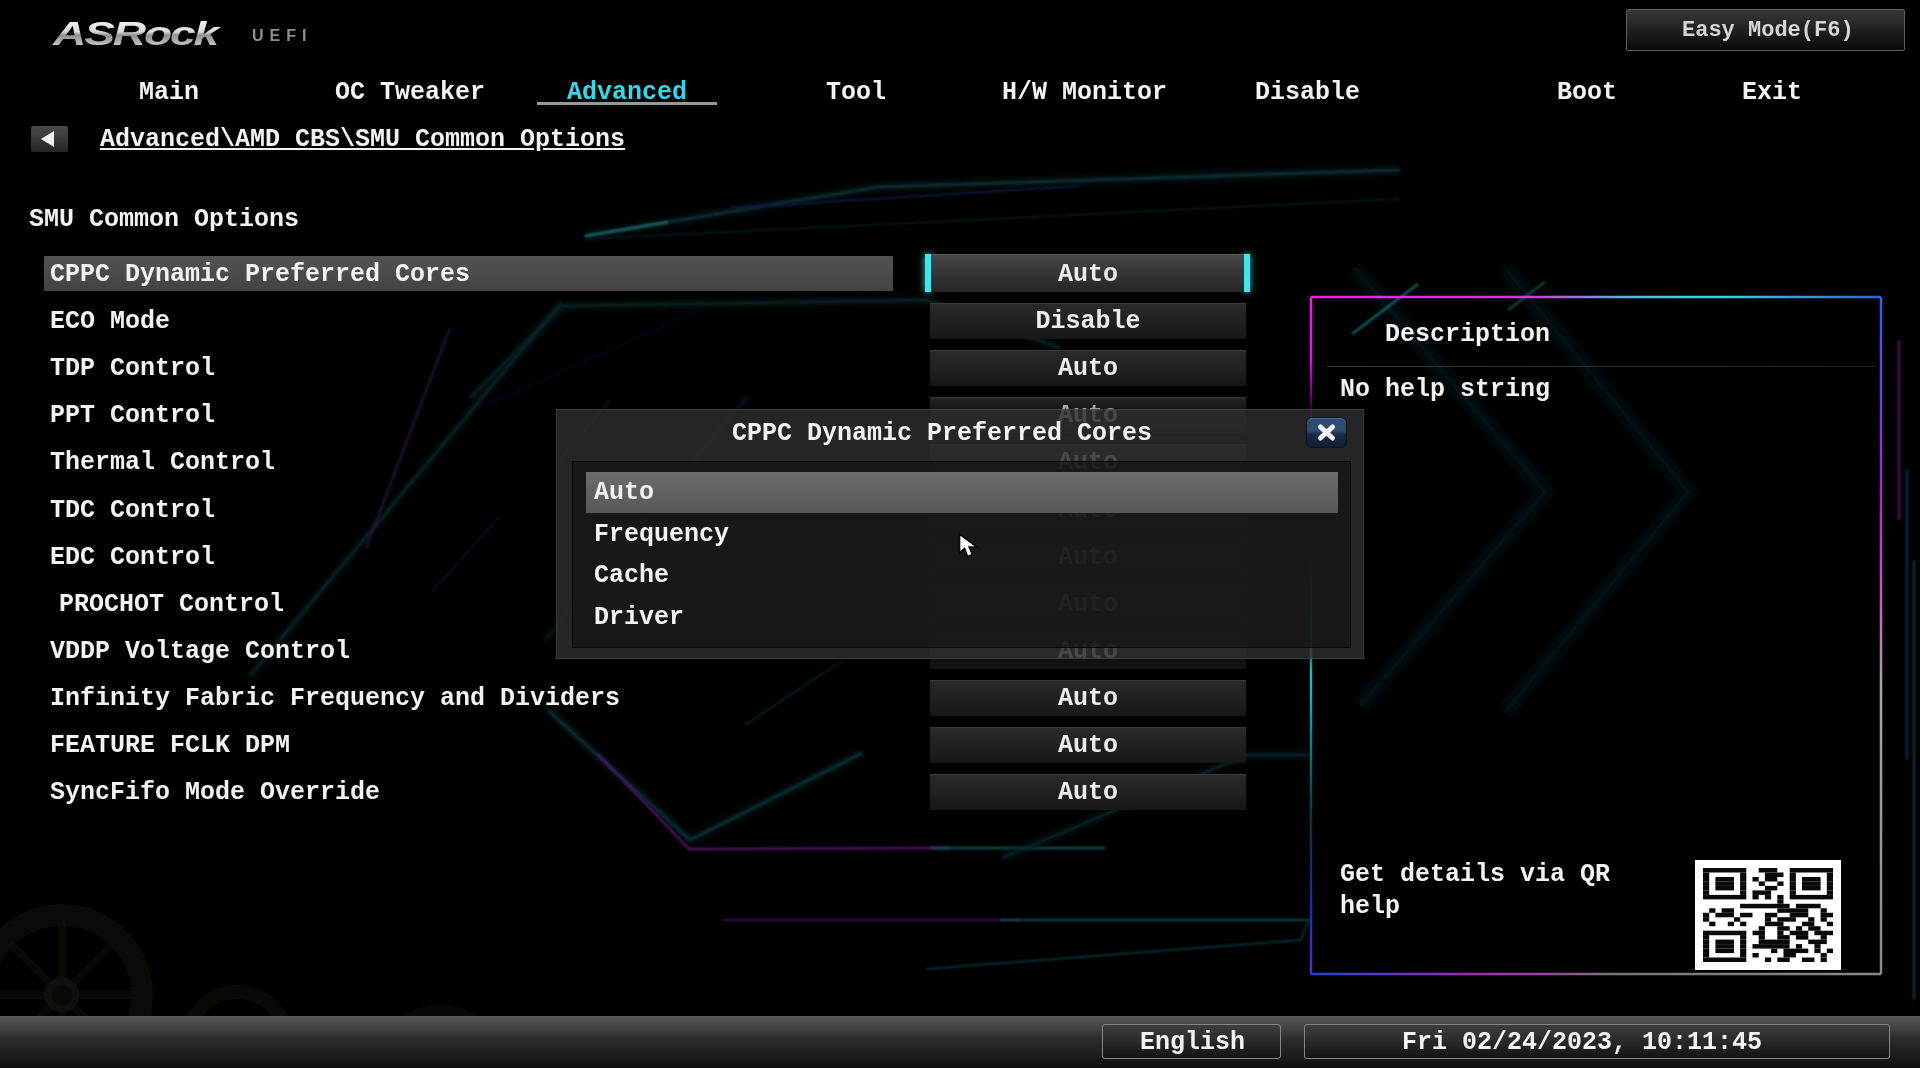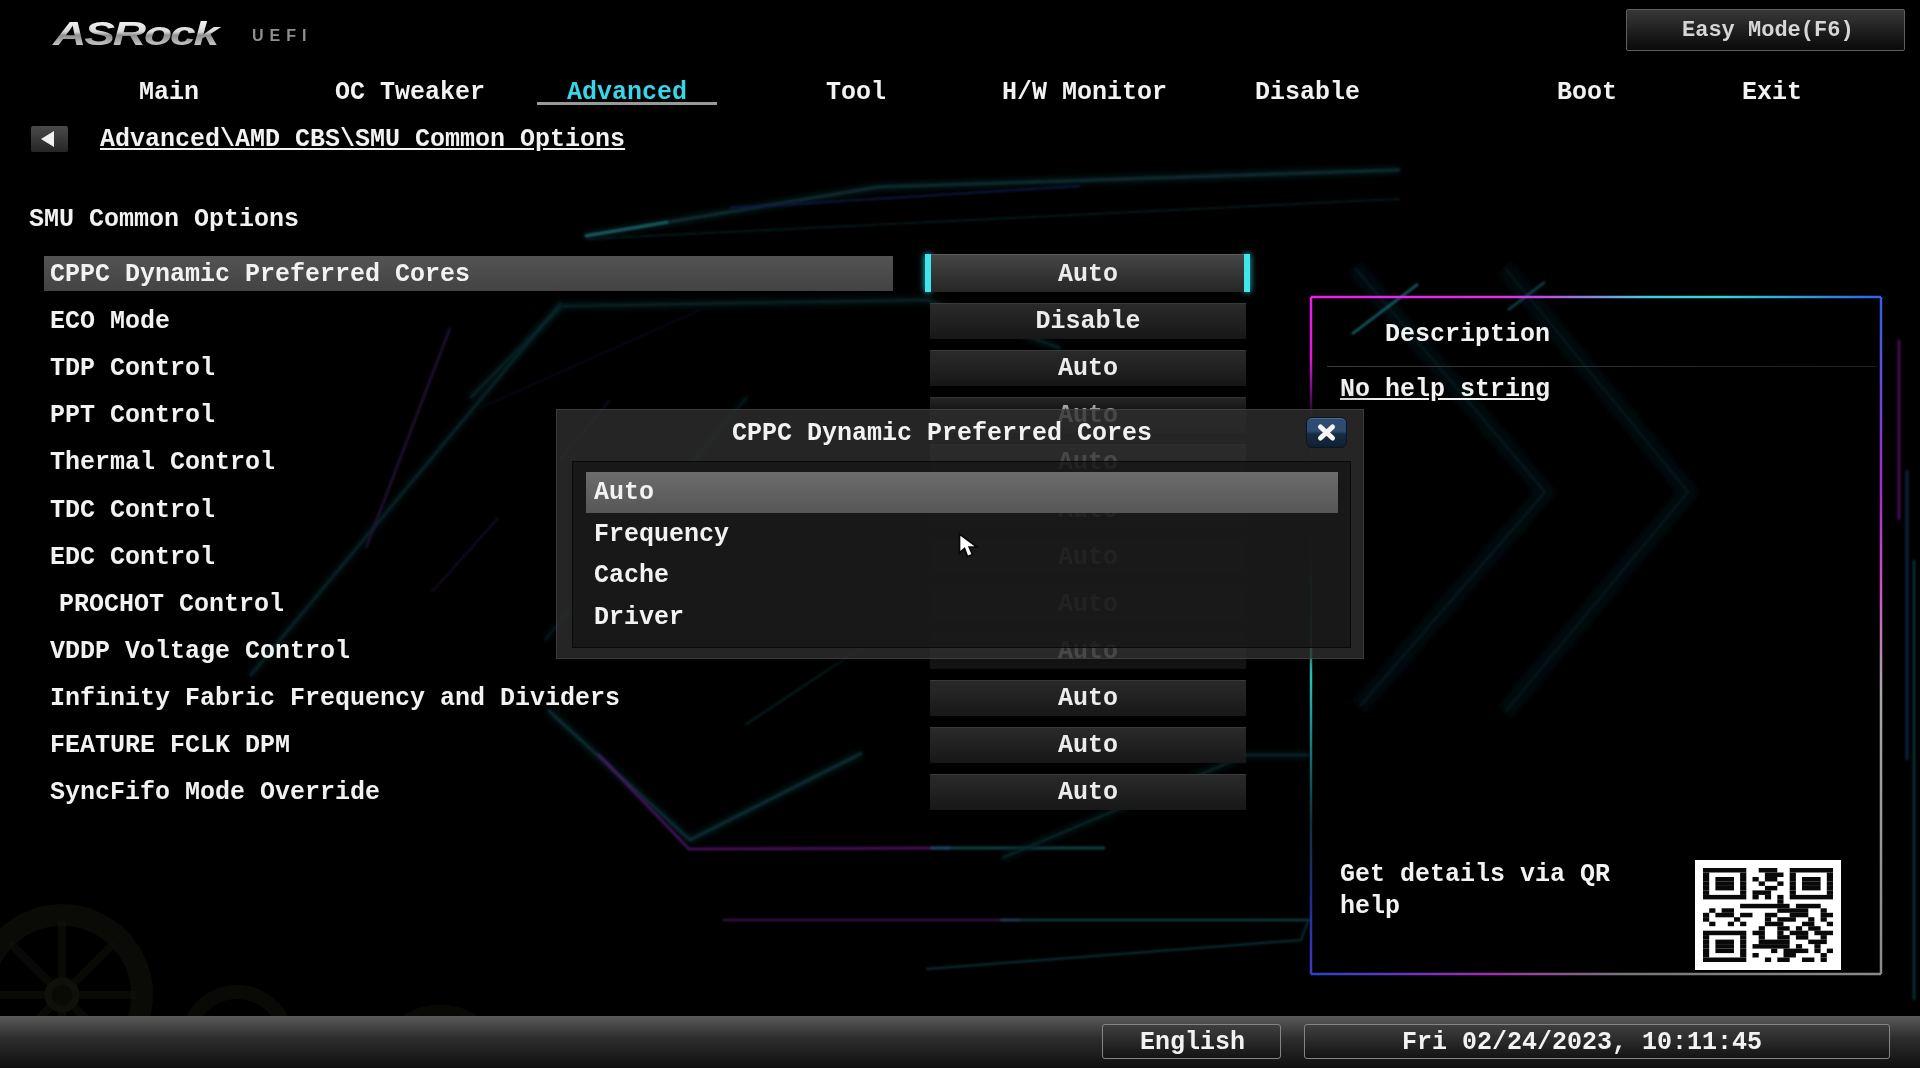--- a/index.html
+++ b/index.html
@@ -191,21 +191,21 @@
 <div class="abs" style="left:930px;top:727.0px;width:316px;height:36px;background:linear-gradient(#2a2a2a,#171717);border-top:1px solid #3a3a3a;box-sizing:border-box;"></div>
 <div class="t" style="left:50px;top:733.0px;">FEATURE FCLK DPM</div>
 <div class="t" style="left:1058.0px;top:733.0px;color:#ececec;">Auto</div>
 <div class="abs" style="left:930px;top:774.1px;width:316px;height:36px;background:linear-gradient(#2a2a2a,#171717);border-top:1px solid #3a3a3a;box-sizing:border-box;"></div>
 <div class="t" style="left:50px;top:780.1px;">SyncFifo Mode Override</div>
 <div class="t" style="left:1058.0px;top:780.1px;color:#ececec;">Auto</div>
 </div>
 
 <div class="t" style="left:1385px;top:322px;">Description</div>
 <div class="abs" style="left:1327px;top:366px;width:550px;height:1px;background:linear-gradient(90deg,#3d3d3d,#1e1e1e);"></div>
-<div class="t" style="left:1340px;top:377px;text-decoration:underline;">No help string</div>
+<div class="t" style="left:1340px;top:377px;">No help string</div>
 <div class="t" style="left:1340px;top:862px;font-family:Liberation Mono, monospace;">Get details via QR</div>
 <div class="t" style="left:1340px;top:894px;">help</div>
 <div class="abs" style="left:1695px;top:860px;width:146px;height:110px;background:#fff;">
   <svg width="146" height="110" viewBox="0 0 146 110">
       <g fill="#090909" transform="translate(8,8)">
         <rect x="0.0" y="0.0" width="43.3" height="4.5"></rect>
         <rect x="55.7" y="0.0" width="18.6" height="4.5"></rect>
         <rect x="86.7" y="0.0" width="43.3" height="4.5"></rect>
         <rect x="0.0" y="4.5" width="6.2" height="4.5"></rect>
         <rect x="37.1" y="4.5" width="6.2" height="4.5"></rect>

